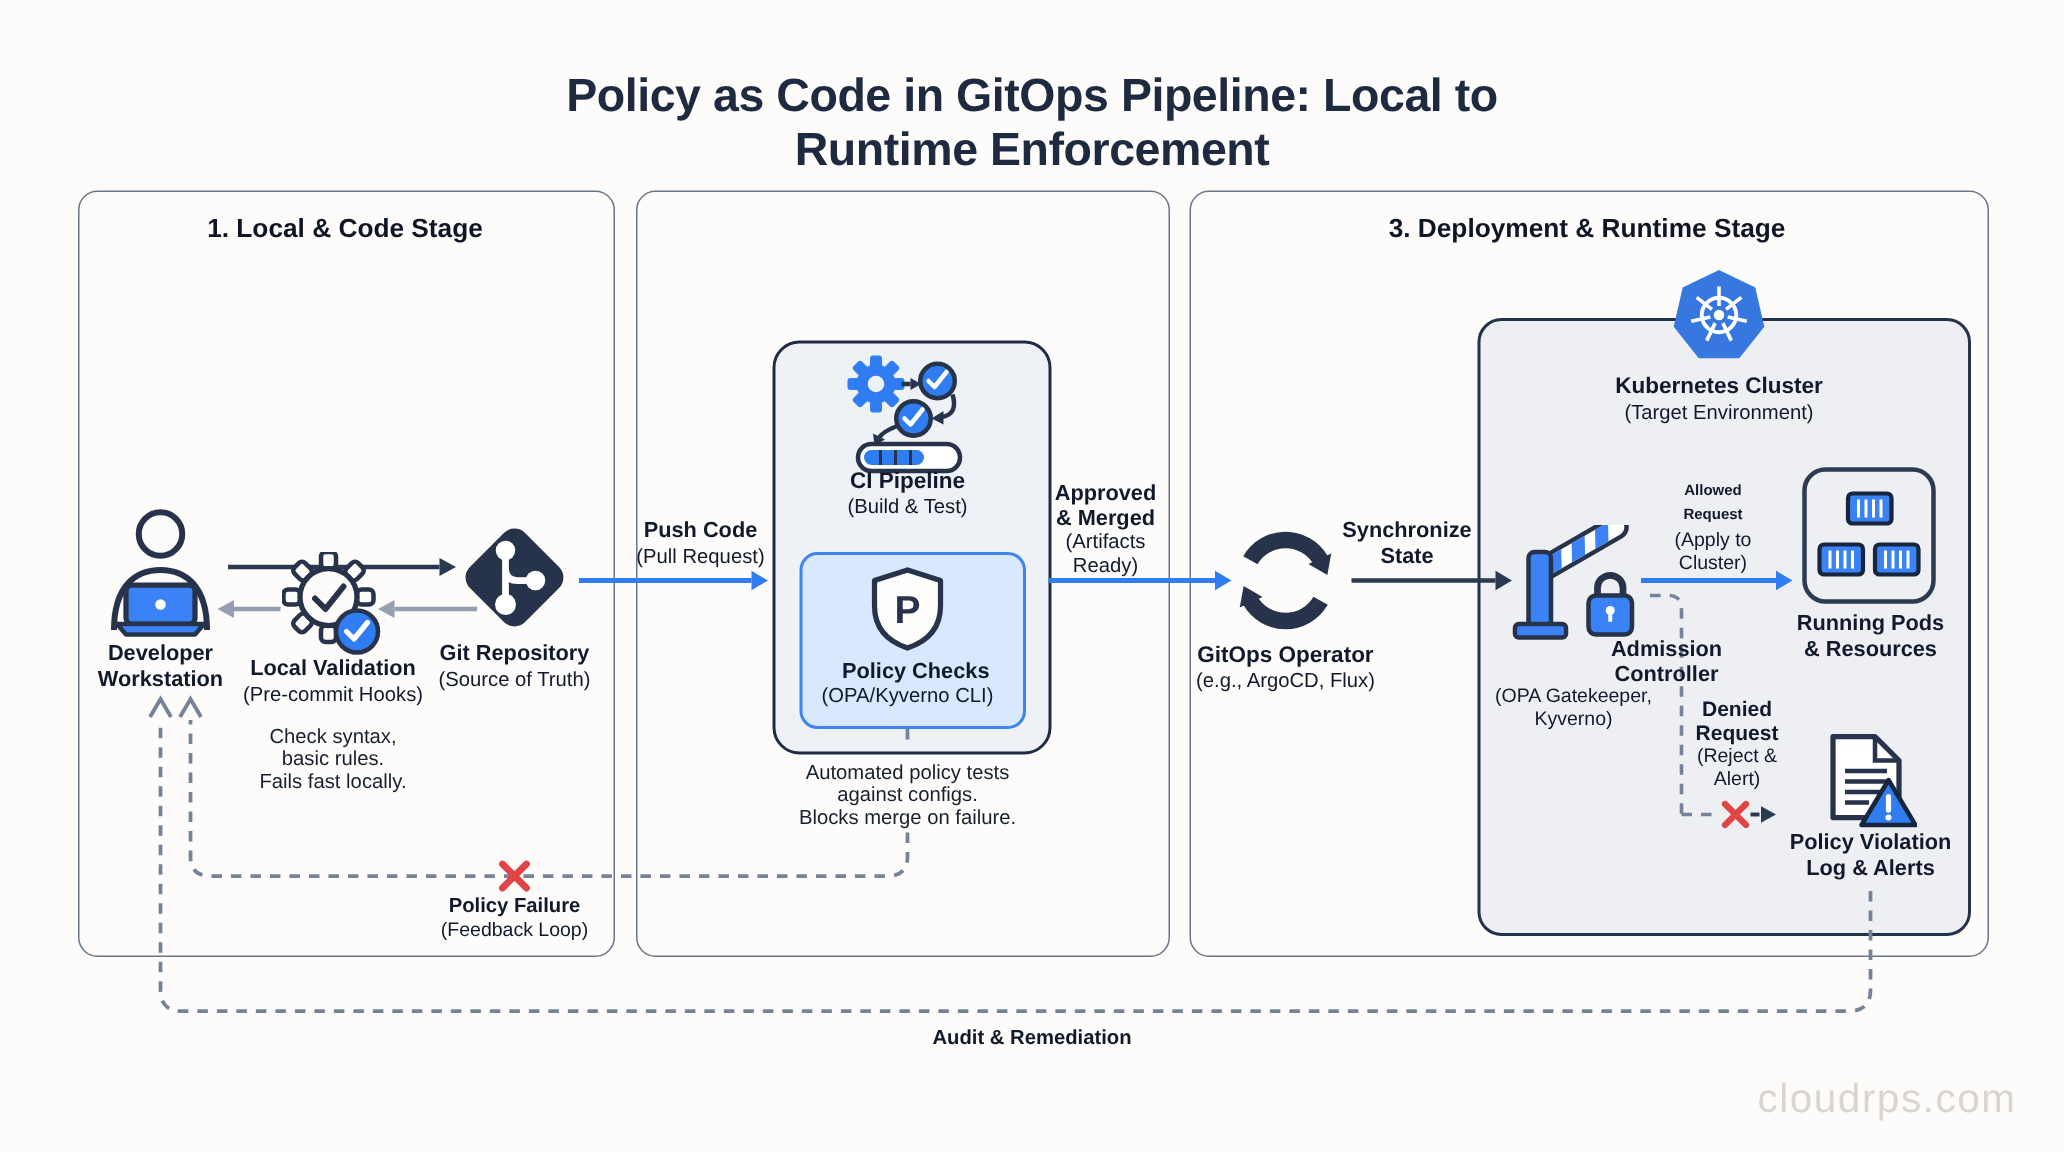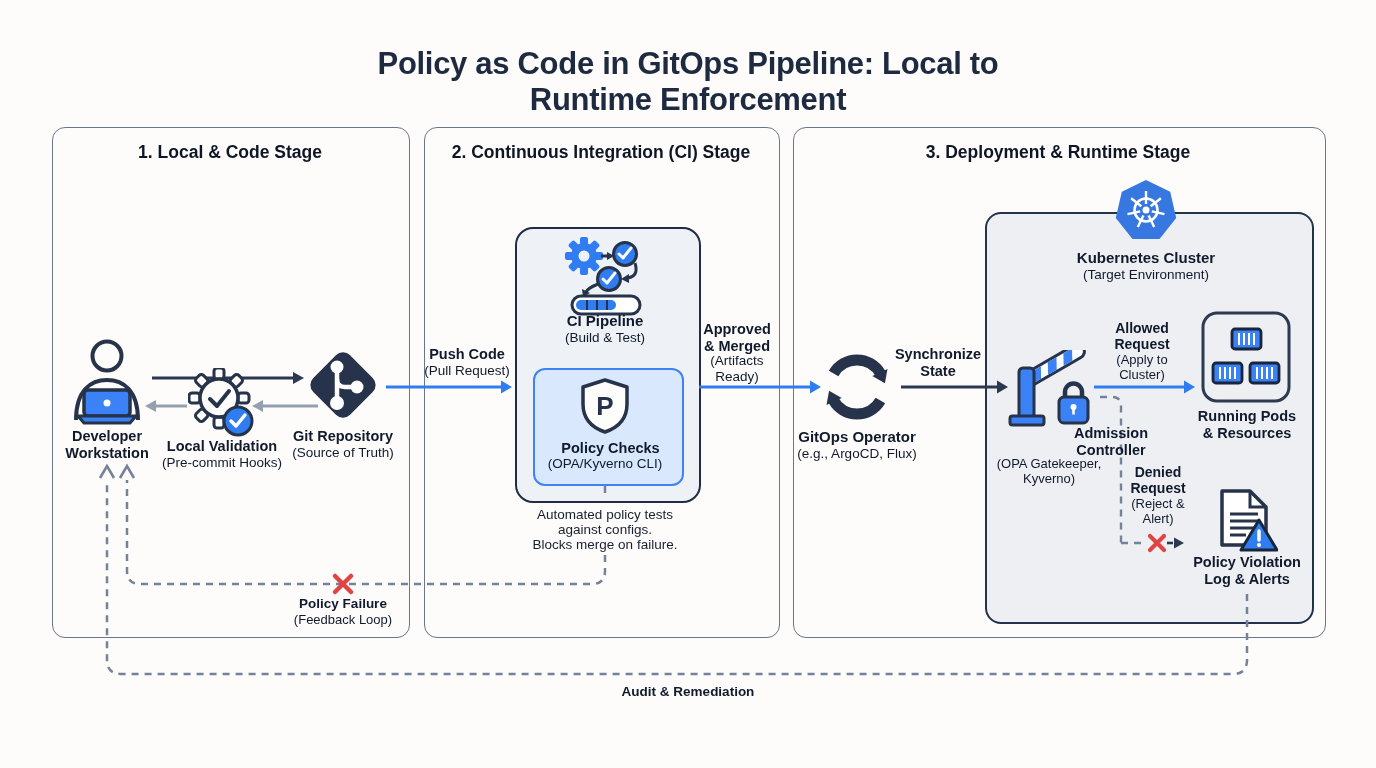--- a/index.html
+++ b/index.html
@@ -24,21 +24,20 @@
 
 <div id="stage">
 
   <div class="lbl title" style="left:688px;top:46px;">Policy as Code in GitOps Pipeline: Local to Runtime Enforcement</div>
 
   <div class="panel" style="left:52px;top:127px;width:356px;height:509px;"></div>
   <div class="panel" style="left:424px;top:127px;width:354px;height:509px;"></div>
   <div class="panel" style="left:793px;top:127px;width:531px;height:509px;"></div>
 
   <div class="lbl h" style="left:230px;top:142px;">1. Local &amp; Code Stage</div>
-  <div class="lbl h" style="left:601px;top:142px;">2. Continuous Integration (CI) Stage</div>
   <div class="lbl h" style="left:1058px;top:142px;">3. Deployment &amp; Runtime Stage</div>
 
   <div class="card" style="left:515px;top:227px;width:182px;height:272px;background:#eef1f5;border:2px solid #1f2c44;border-radius:18px;"></div>
   <div class="card" style="left:533px;top:368px;width:147px;height:114px;background:#d9e8fc;border:2px solid #3f83f0;border-radius:12px;"></div>
   <div class="card" style="left:985px;top:212px;width:325px;height:408px;background:#edeff3;border:2px solid #24334c;border-radius:16px;"></div>
 
   <svg id="connectors" width="1376" height="768" viewBox="0 0 1376 768">
     <g>
       <path d="M152,378 H293" stroke="#2b3950" stroke-width="3" fill="none"></path>
       <polygon points="293,372 304,378 293,384" fill="#2b3950"></polygon>
@@ -216,20 +215,23 @@
     <path d="M4,4 L20,20 M20,4 L4,20" stroke="#e04444" stroke-width="4.5" stroke-linecap="round"></path>
   </svg>
   <svg style="left:1146px;top:532px;" width="22" height="22" viewBox="0 0 22 22">
     <path d="M4,4 L18,18 M18,4 L4,18" stroke="#e04444" stroke-width="4.2" stroke-linecap="round"></path>
   </svg>
 
   <div class="lbl b fs145" style="left:107px;top:428px;">Developer
 Workstation</div>
   <div class="lbl b fs145" style="left:222px;top:438px;">Local Validation</div>
   <div class="lbl fs135" style="left:222px;top:455px;">(Pre-commit Hooks)</div>
+  <div class="lbl desc" style="left:222px;top:483px;">Check syntax,
+basic rules.
+Fails fast locally.</div>
   <div class="lbl b fs145" style="left:343px;top:428px;">Git Repository</div>
   <div class="lbl fs135" style="left:343px;top:445px;">(Source of Truth)</div>
   <div class="lbl b" style="left:343px;top:596px;font-size:13.5px;">Policy Failure</div>
   <div class="lbl fs13" style="left:343px;top:612px;">(Feedback Loop)</div>
 
   <div class="lbl b fs145" style="left:467px;top:346px;">Push Code</div>
   <div class="lbl fs135" style="left:467px;top:363px;">(Pull Request)</div>
   <div class="lbl b" style="left:605px;top:312px;font-size:15px;">CI Pipeline</div>
   <div class="lbl fs135" style="left:605px;top:330px;text-align:center;">(Build &amp; Test)</div>
   <div class="lbl b fs145" style="left:605px;top:440px;padding-left:11px;">Policy Checks</div>
@@ -245,28 +247,29 @@
   <div class="lbl b" style="left:857px;top:428px;font-size:15px;">GitOps Operator</div>
   <div class="lbl fs135" style="left:857px;top:446px;">(e.g., ArgoCD, Flux)</div>
   <div class="lbl b fs145" style="left:938px;top:346px;">Synchronize
 State</div>
   <div class="lbl b" style="left:1146px;top:249px;font-size:15px;">Kubernetes Cluster</div>
   <div class="lbl fs135" style="left:1146px;top:267px;">(Target Environment)</div>
   <div class="lbl b fs145" style="left:1111px;top:425px;">Admission
 Controller</div>
   <div class="lbl fs13" style="left:1049px;top:456px;">(OPA Gatekeeper,
 Kyverno)</div>
-  <div class="lbl b" style="left:1142px;top:320px;font-size:14px;line-height:16px;">Allowed
+  <div class="lbl b" style="left:1142px;top:320px;font-size:10px;line-height:16px;">Allowed
 Request</div>
   <div class="lbl fs13" style="left:1142px;top:352px;">(Apply to
 Cluster)</div>
   <div class="lbl b fs145" style="left:1247px;top:408px;">Running Pods
 &amp; Resources</div>
   <div class="lbl b" style="left:1158px;top:465px;font-size:14px;line-height:15.5px;">Denied
 Request</div>
   <div class="lbl fs13" style="left:1158px;top:496px;">(Reject &amp;
 Alert)</div>
   <div class="lbl b fs145" style="left:1247px;top:554px;">Policy Violation
 Log &amp; Alerts</div>
 
   <div class="lbl b" style="left:688px;top:684px;font-size:13.5px;">Audit &amp; Remediation</div>
+  <div class="lbl wm" style="left:1258px;top:717px;">cloudrps.com</div>
 
 </div>
 
 </body></html>

